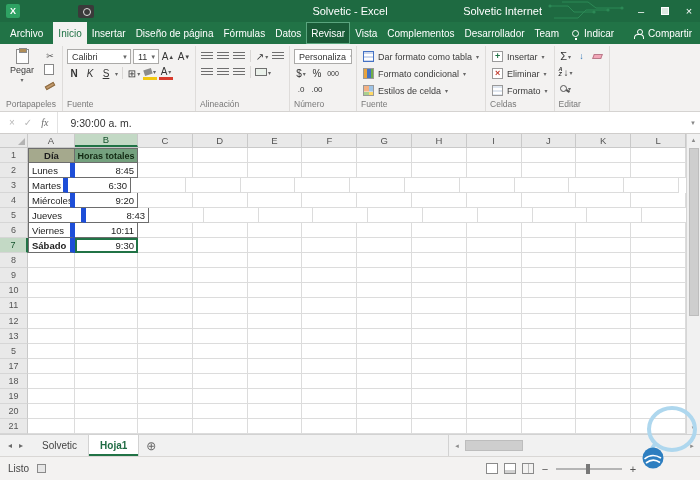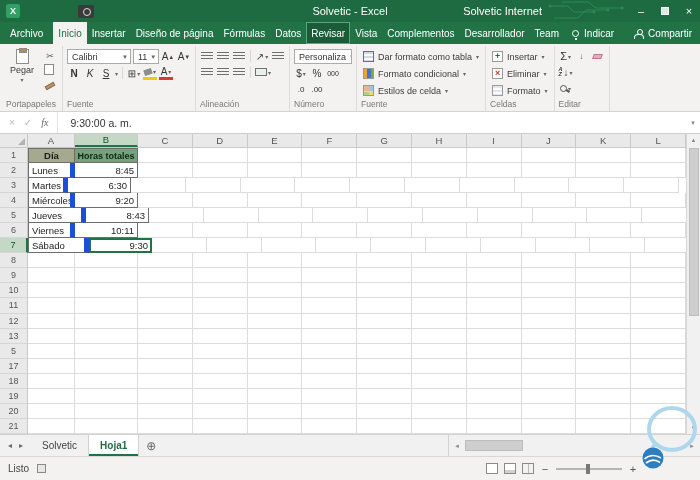--- a/index.html
+++ b/index.html
@@ -509,21 +509,21 @@
             <div class="cell" style="width: 54.8px;"></div>
             <div class="cell" style="width: 54.8px;"></div>
             <div class="cell" style="width: 54.8px;"></div>
             <div class="cell" style="width: 54.8px;"></div>
             <div class="cell" style="width: 54.8px;"></div>
             <div class="cell" style="width: 54.8px;"></div>
             <div class="cell" style="width: 54.8px;"></div>
           </div>
           <div class="grid-row">
             <div class="rowhdr sel">7</div>
-            <div class="cell c-day" style="width: 61px;">Sábado</div>
+            <div class="cell c-day" style="width: 47px; font-weight: bold;">Sábado</div>
             <div class="cell c-time cursor" style="width: 63px;">9:30</div>
             <div class="cell" style="width: 54.8px;"></div>
             <div class="cell" style="width: 54.8px;"></div>
             <div class="cell" style="width: 54.8px;"></div>
             <div class="cell" style="width: 54.8px;"></div>
             <div class="cell" style="width: 54.8px;"></div>
             <div class="cell" style="width: 54.8px;"></div>
             <div class="cell" style="width: 54.8px;"></div>
             <div class="cell" style="width: 54.8px;"></div>
             <div class="cell" style="width: 54.8px;"></div>

